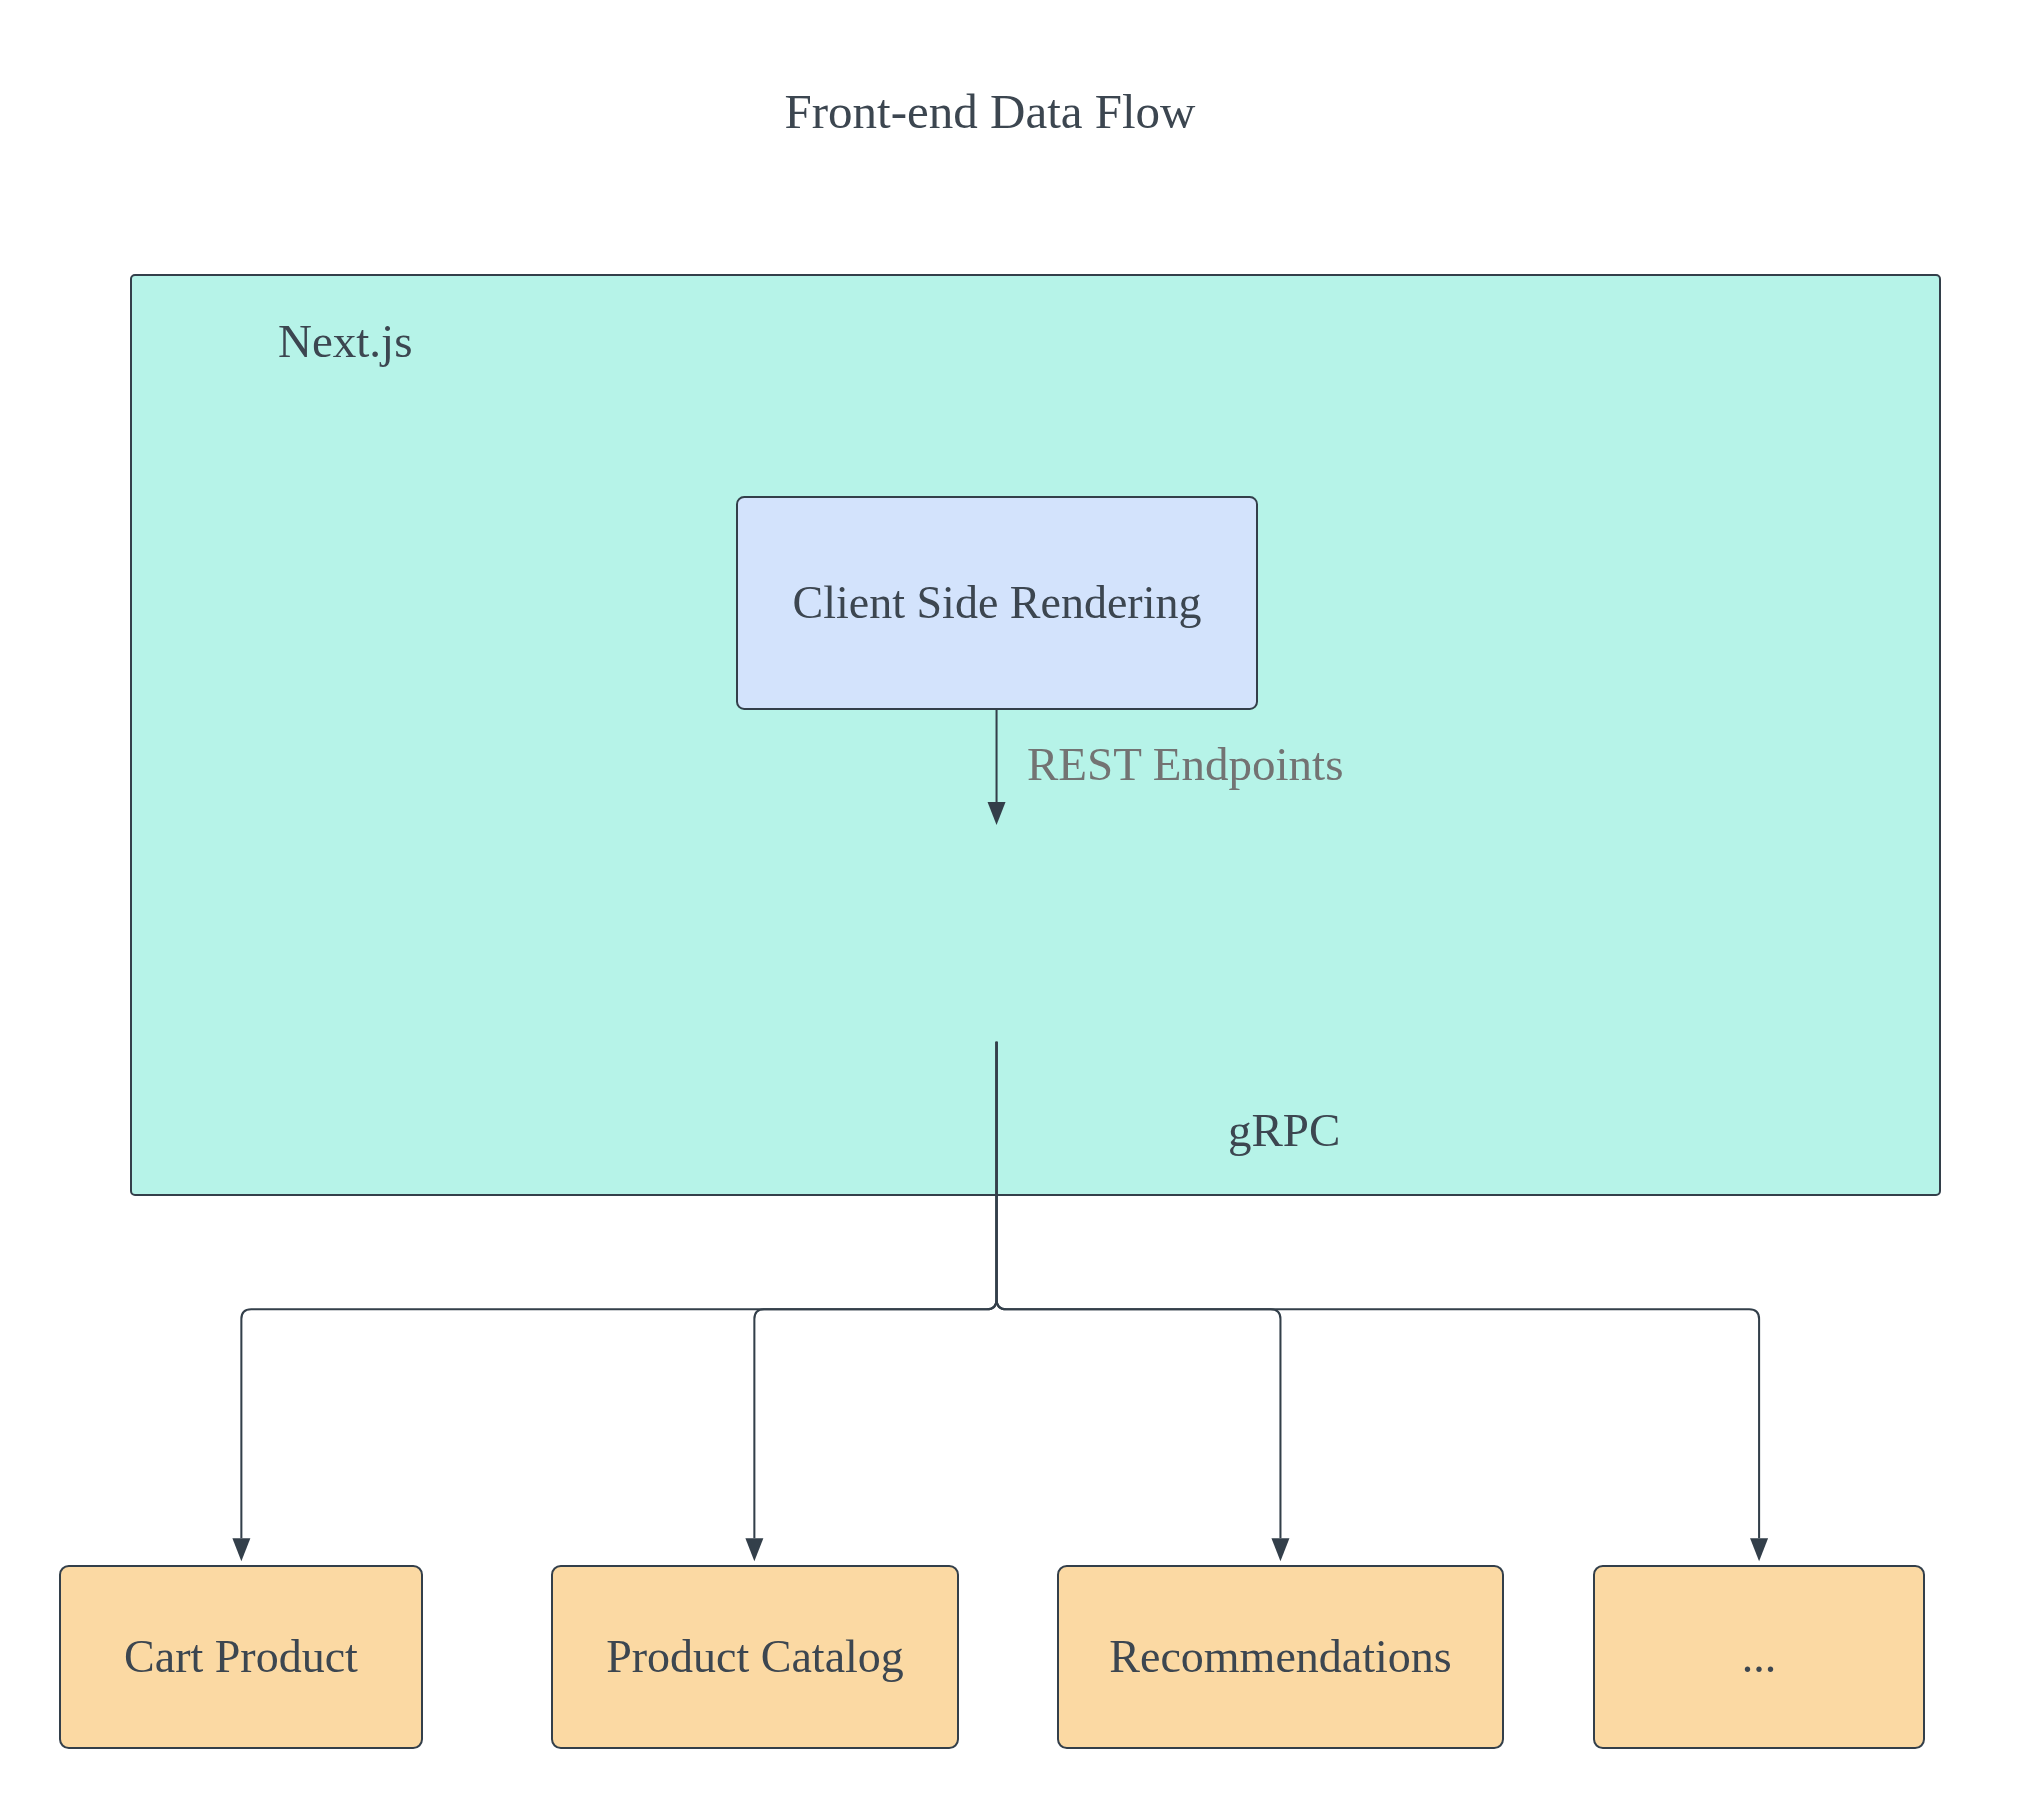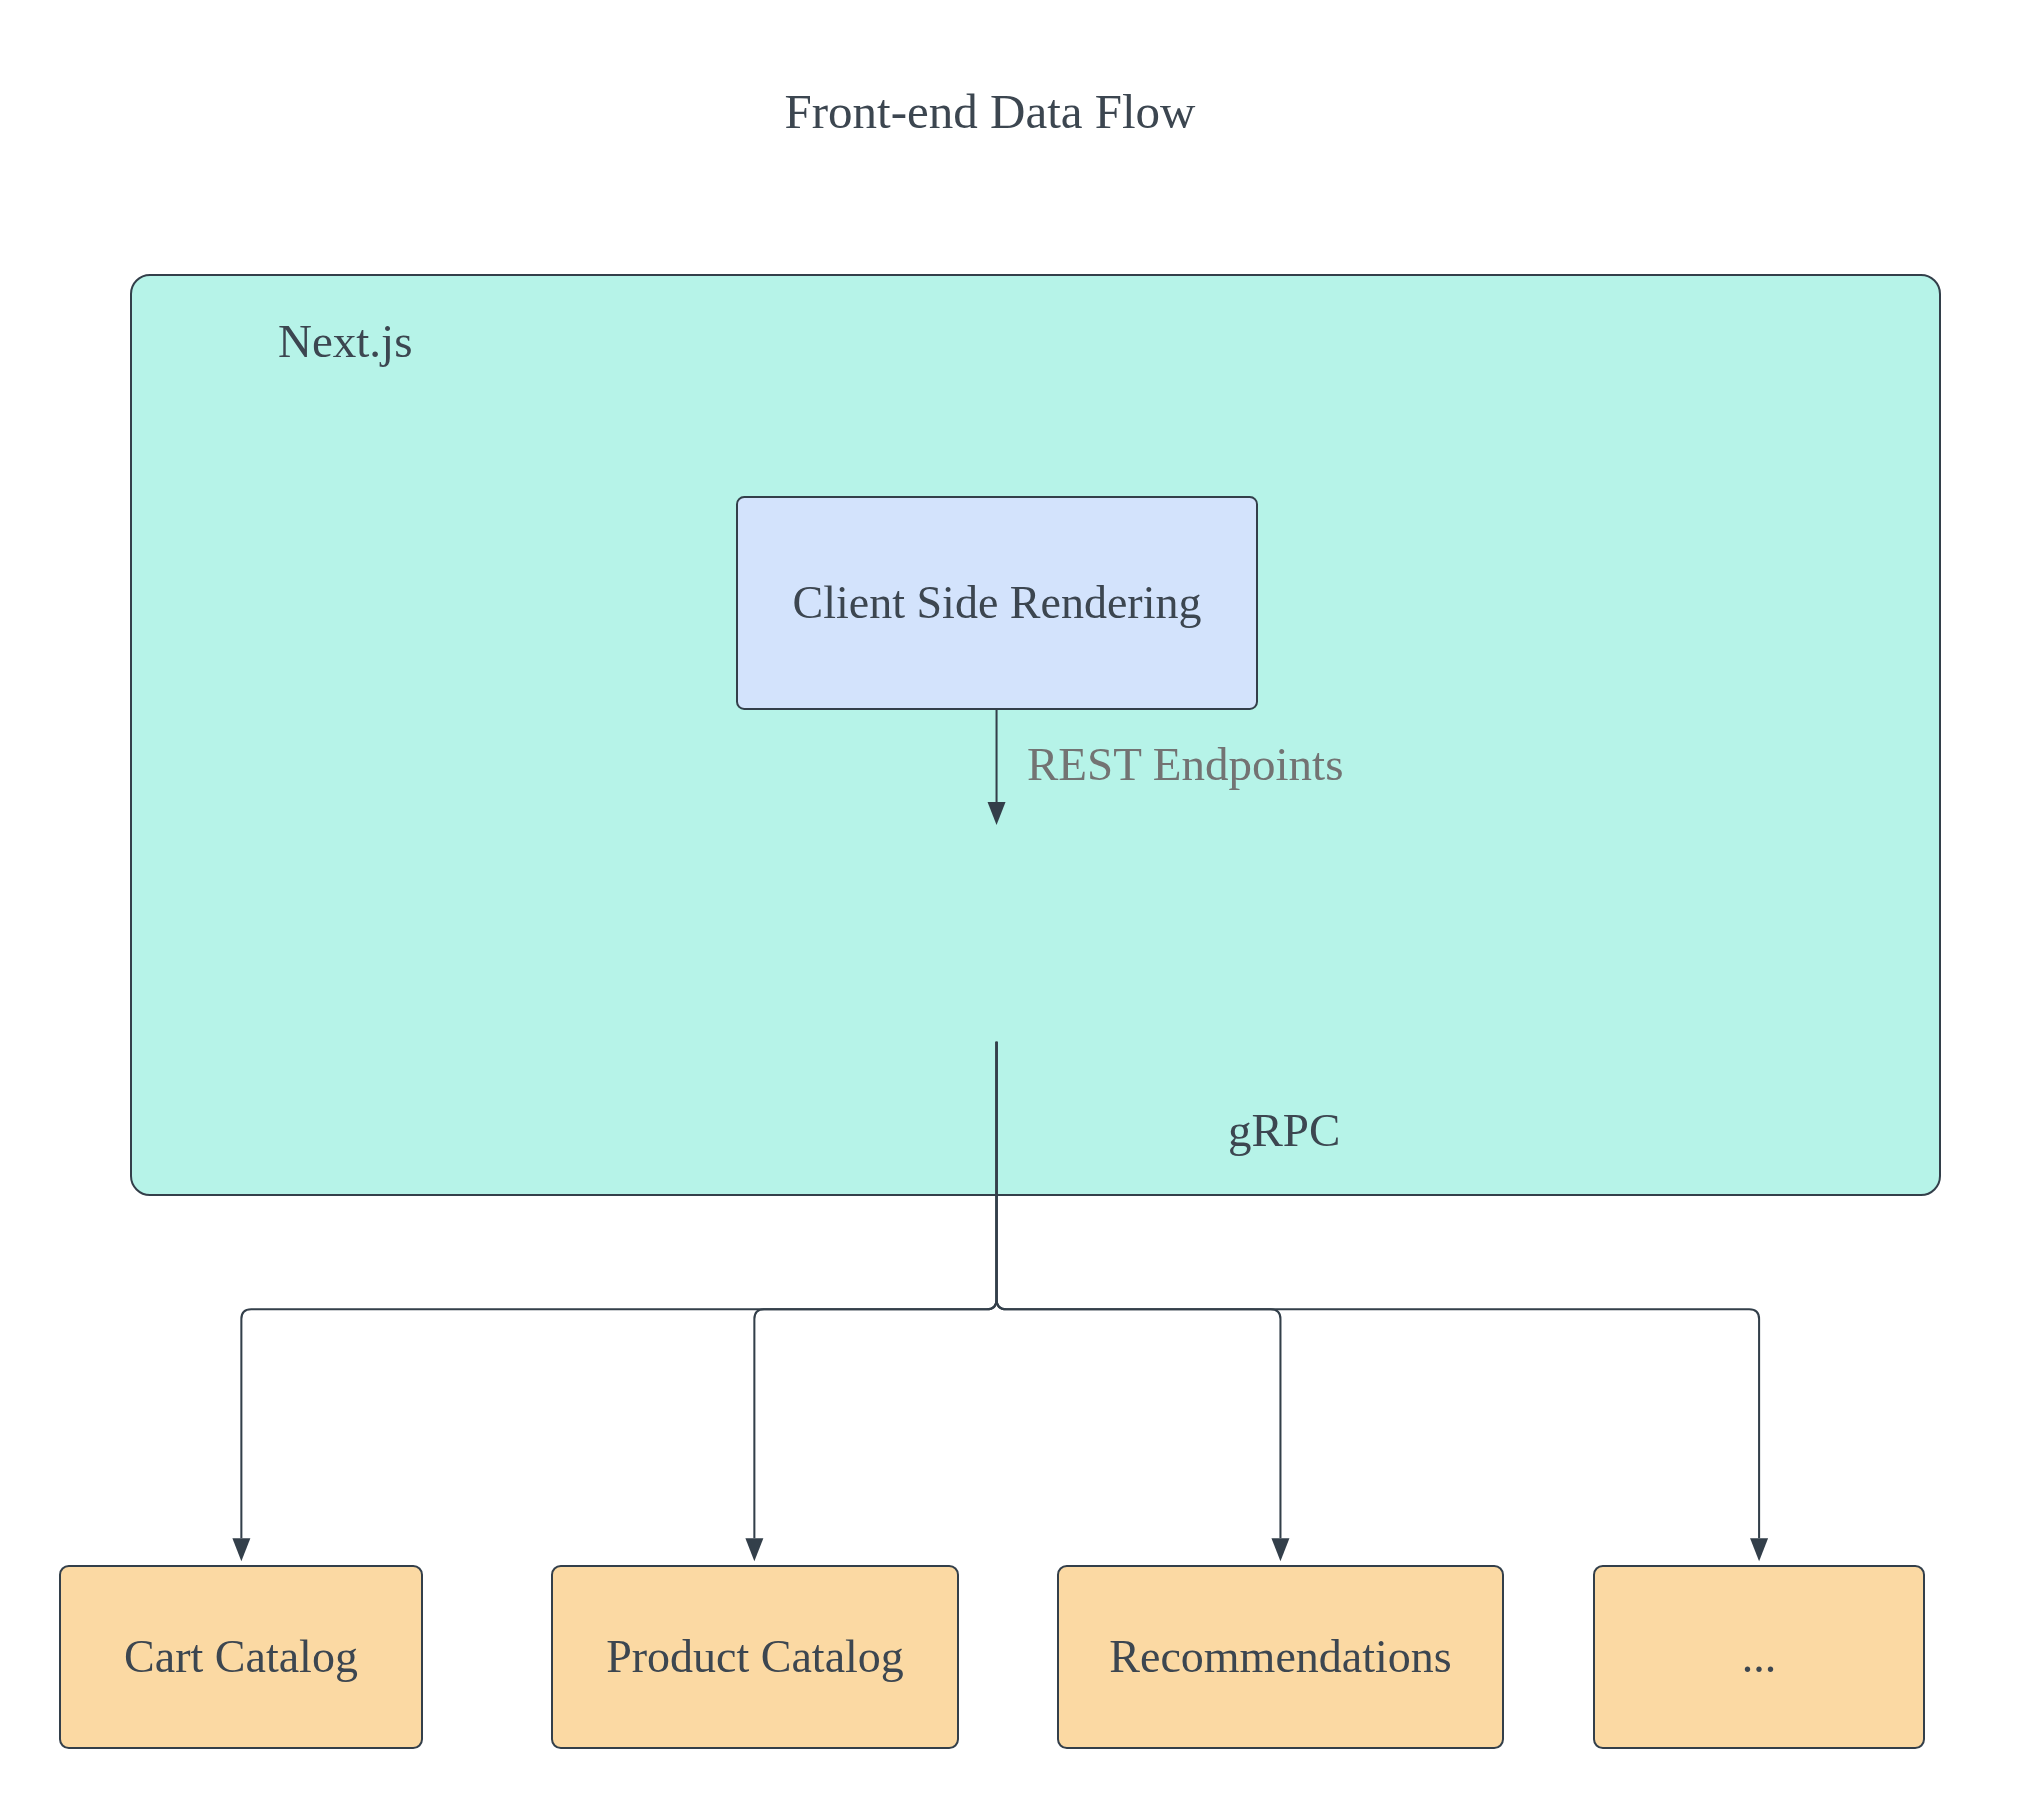--- a/index.html
+++ b/index.html
@@ -27,21 +27,21 @@
     color: #3c4650;
   }
   .group-container {
     position: absolute;
     left: 130px;
     top: 274px;
     width: 1811px;
     height: 922px;
     background: #b6f3e8;
     border: 2px solid #333f4a;
-    border-radius: 20px;
+    border-radius: 5px;
     box-sizing: border-box;
   }
   .container-label {
     position: absolute;
     left: 146px;
     top: 42px;
     font-size: 47px;
     line-height: 1;
     white-space: nowrap;
     color: #3c4650;
@@ -137,21 +137,21 @@
   </svg>
 
   <div class="node node-blue node-csr">
     <span>Client Side Rendering</span>
   </div>
 
   <div class="edge-label-rest">REST Endpoints</div>
 
 
   <div class="node node-orange svc-0">
-    <span>Cart Catalog</span>
+    <span>Cart Product</span>
   </div>
 
   <div class="node node-orange svc-1">
     <span>Product Catalog</span>
   </div>
 
   <div class="node node-orange svc-2">
     <span>Recommendations</span>
   </div>
 

